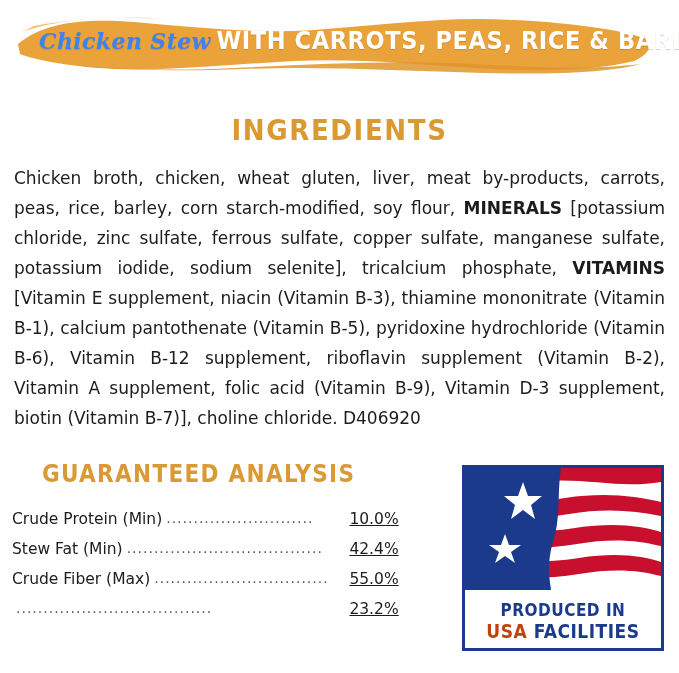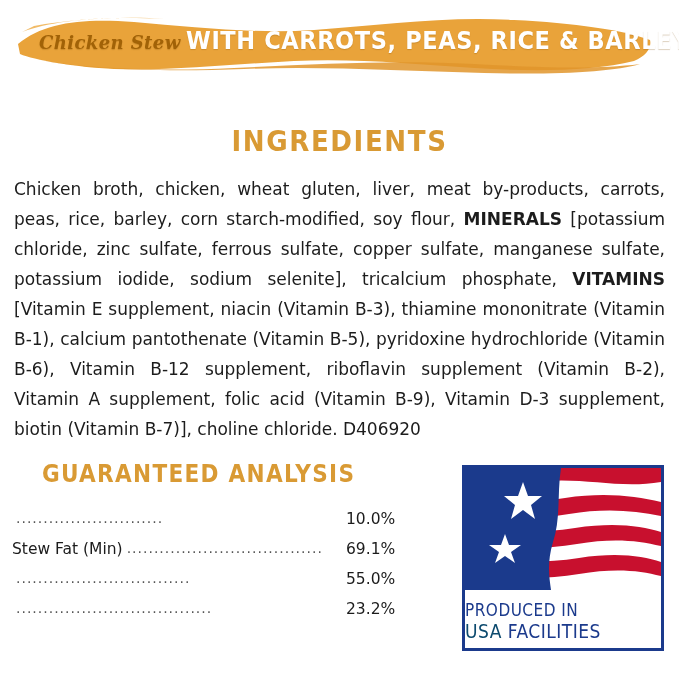--- a/index.html
+++ b/index.html
@@ -35,22 +35,22 @@
     top: 26px;
     text-align: center;
     font-family: "DejaVu Sans Condensed", "Liberation Sans Narrow", "Liberation Sans", sans-serif;
     font-weight: bold;
     letter-spacing: 0.4px;
     white-space: nowrap;
   }
   .header-title .flavor {
     font-family: "DejaVu Serif", serif;
     font-style: italic;
-    font-size: 18px;
-    color: #a16207;
+    font-size: 22px;
+    color: #3b82f6;
     text-shadow: 0 1px 1px rgba(120,70,0,.25);
     margin-left: 39px;
   }
   .header-title .rest {
     font-size: 25px;
     color: #ffffff;
     letter-spacing: 0.6px;
     text-transform: uppercase;
     text-shadow: 0 1px 1px rgba(120,70,0,.25);
   }
@@ -59,21 +59,21 @@
   .section-heading {
     text-align: center;
     color: #d99a34;
     font-size: 29px;
     font-weight: bold;
     letter-spacing: 1.6px;
     text-transform: uppercase;
     font-family: "DejaVu Sans Condensed", "Liberation Sans Narrow", "Liberation Sans", sans-serif;
   }
   #ingredients-heading {
-    margin-top: 32px;
+    margin-top: 21px;
     margin-bottom: 16px;
   }
 
   
   .ingredients-body {
     margin: 0 14px;
     font-size: 17px;
     line-height: 30px;
     text-align: justify;
     text-justify: inter-word;
@@ -125,22 +125,23 @@
     overflow: hidden;
     white-space: nowrap;
     color: #555;
     font-size: 14px;
     letter-spacing: 1px;
     position: relative;
     bottom: 1px;
   }
   .ga-value {
     white-space: nowrap;
-    text-align: left;
+    text-align: center;
     min-width: 56px;
+    text-decoration: underline;
   }
 
   
   .flag-badge {
     position: absolute;
     left: 462px;
     top: 13px;
     width: 202px;
     height: 186px;
     border: 3px solid #1b3a8c;
@@ -154,29 +155,29 @@
     top: 0;
     width: 100%;
     height: 122px;
     overflow: hidden;
   }
   .flag-caption {
     position: absolute;
     left: 0;
     right: 0;
     bottom: 6px;
-    text-align: left;
+    text-align: center;
     color: #1b3a8c;
     font-family: "DejaVu Sans Condensed", "Liberation Sans Narrow", "Liberation Sans", sans-serif;
-    font-weight: normal;
+    font-weight: bold;
     line-height: 21px;
   }
   .flag-caption .line1 { font-size: 17px; letter-spacing: .5px; }
   .flag-caption .line2 { font-size: 19px; letter-spacing: .5px; }
-  .flag-caption .usa { color: #0c4a6e; }
+  .flag-caption .usa { color: #c2410c; }
 </style>
 </head>
 <body>
 
 <div class="header">
   <svg class="brush" viewBox="0 0 640 62" preserveAspectRatio="none">
     <path d="M4,30 C30,8 70,4 120,8 C180,13 240,20 300,16 C370,11 430,2 500,6 C560,9 610,16 636,26
              C638,34 632,42 620,47 C580,57 520,58 460,54 C400,50 340,44 280,47 C220,50 160,57 100,55
              C60,53 20,46 6,40 Z" fill="#e9a33a"></path>
     <path d="M16,44 C60,54 140,58 220,54 C300,50 380,46 460,50 C520,53 580,56 626,50
@@ -193,29 +194,31 @@
 
 <p class="ingredients-body">
   <span>Chicken broth, chicken, wheat gluten, liver, meat by-products, carrots, peas, rice, barley, corn starch-modified, soy flour, </span><span class="emph">MINERALS</span><span> [potassium chloride, zinc sulfate, ferrous sulfate, copper sulfate, manganese sulfate, potassium iodide, sodium selenite], tricalcium phosphate, </span><span class="emph">VITAMINS</span><span> [Vitamin E supplement, niacin (Vitamin B-3), thiamine mononitrate (Vitamin B-1), calcium pantothenate (Vitamin B-5), pyridoxine hydrochloride (Vitamin B-6), Vitamin B-12 supplement, riboflavin supplement (Vitamin B-2), Vitamin A supplement, folic acid (Vitamin B-9), Vitamin D-3 supplement, biotin (Vitamin B-7)], choline chloride.   D406920</span>
 </p>
 
 <div class="ga-wrap">
   <div class="ga-heading">Guaranteed Analysis</div>
 
   <div class="ga-table">
     <div class="ga-row">
+      <span class="ga-label">Crude Protein (Min)</span>
       <span class="ga-dots">...........................</span>
       <span class="ga-value">10.0%</span>
     </div>
     <div class="ga-row">
       <span class="ga-label">Stew Fat (Min)</span>
       <span class="ga-dots">....................................</span>
-      <span class="ga-value">69.1%</span>
-    </div>
-    <div class="ga-row">
+      <span class="ga-value">42.4%</span>
+    </div>
+    <div class="ga-row">
+      <span class="ga-label">Crude Fiber (Max)</span>
       <span class="ga-dots">................................</span>
       <span class="ga-value">55.0%</span>
     </div>
     <div class="ga-row">
       <span class="ga-dots">....................................</span>
       <span class="ga-value">23.2%</span>
     </div>
   </div>
 
   <div class="flag-badge">

